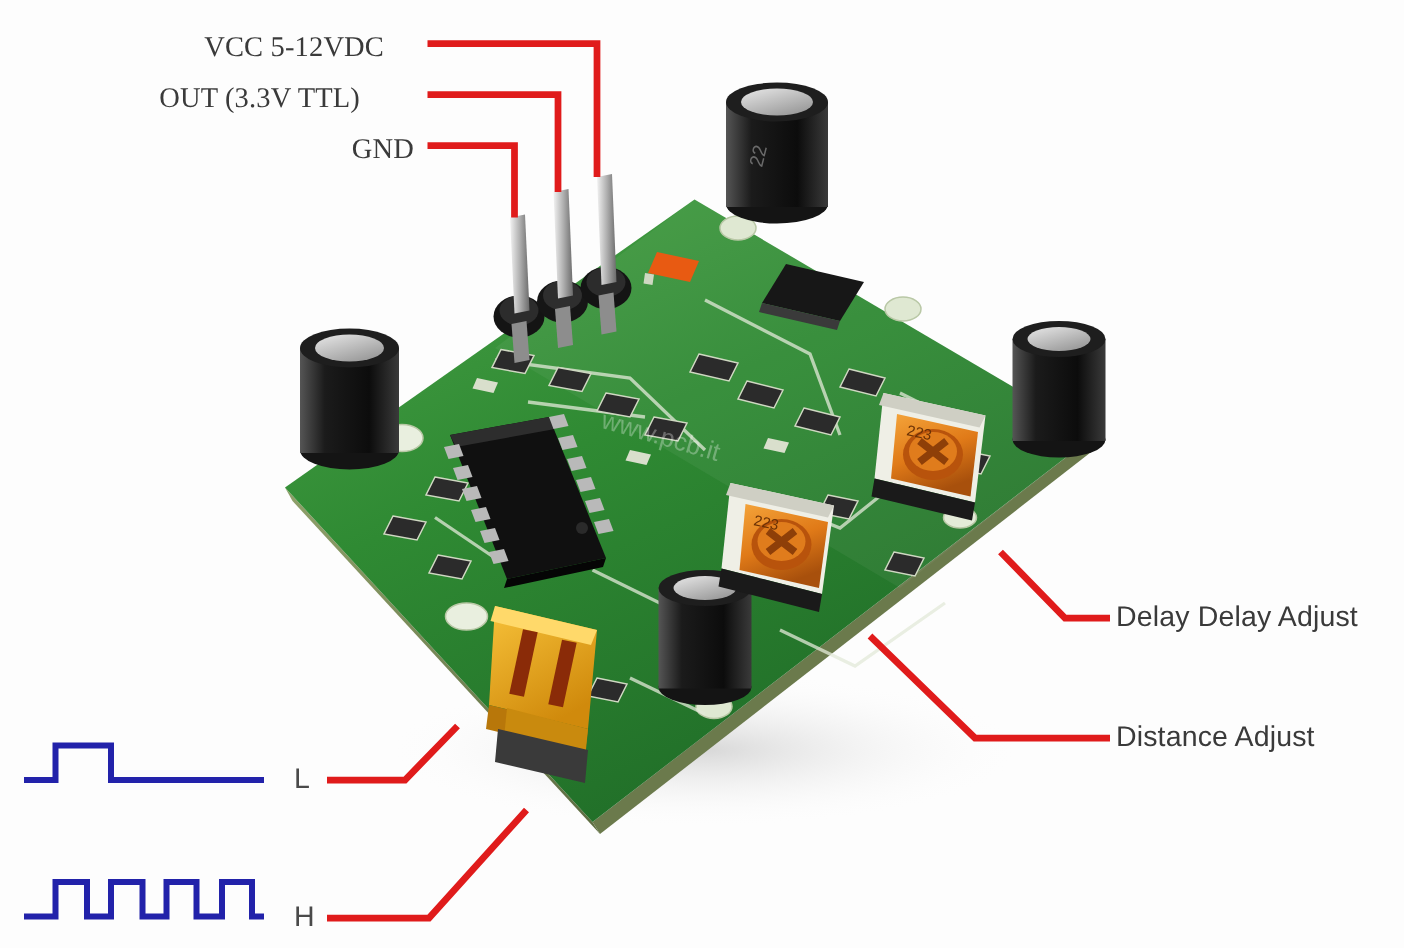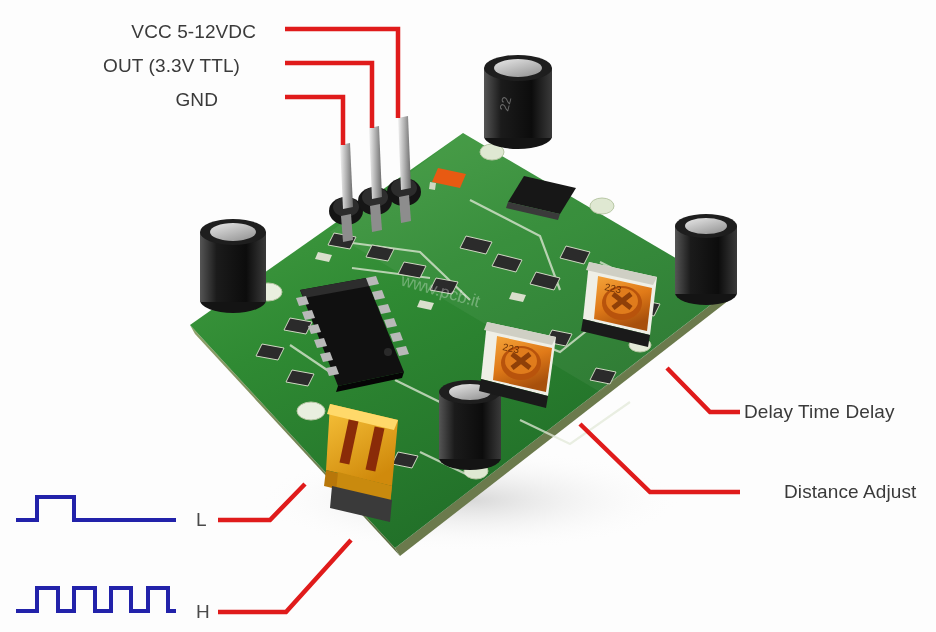--- a/index.html
+++ b/index.html
@@ -2,21 +2,21 @@
 <html><head>
 <meta charset="utf-8">
 <style>
   html,body{margin:0;padding:0;background:#fff;}
   body{width:936px;height:632px;overflow:hidden;
        font-family:"Liberation Sans","DejaVu Sans",sans-serif;}
   #stage{position:relative;width:936px;height:632px;background:#fdfdfd;}
   #stage svg{position:absolute;left:0;top:0;}
   .lbl{position:absolute;color:#3a3a3a;font-size:19px;line-height:19px;
        white-space:nowrap;letter-spacing:.1px;}
-  .lbl.r{text-align:right;}
+  .lbl.r{text-align:right;font-family:Liberation Serif, serif;}
   .lh{position:absolute;color:#4a4a4a;font-size:19px;line-height:19px;
       font-weight:500;}
 </style>
 </head>
 <body>
 
 <div id="stage">
 
   <svg width="936" height="632" viewBox="0 0 936 632">
     <defs>
@@ -236,21 +236,21 @@
     </g>
 
     <g stroke="#2222aa" stroke-width="4" fill="none" stroke-linecap="butt" stroke-linejoin="miter">
       <polyline points="16,520 37,520 37,497 74,497 74,520 176,520"></polyline>
       <polyline points="16,611 37,611 37,588 58,588 58,611 74,611 74,588 95,588 95,611 111,611 111,588 131,588 131,611 148,611 148,588 168,588 168,611 176,611"></polyline>
     </g>
   </svg>
 
   <div class="lbl r" style="right:680px;top:22px;">VCC 5-12VDC</div>
   <div class="lbl r" style="right:696px;top:56px;">OUT (3.3V TTL)</div>
-  <div class="lbl r" style="right:718px;top:90px;">GND</div>
-
-  <div class="lbl" style="left:744px;top:402px;">Delay Time Delay</div>
-  <div class="lbl" style="left:784px;top:482px;text-align:center;">Distance Adjust</div>
+  <div class="lbl r" style="right:660px;top:90px;">GND</div>
+
+  <div class="lbl" style="left:744px;top:402px;">Delay Delay Adjust</div>
+  <div class="lbl" style="left:744px;top:482px;text-align:center;">Distance Adjust</div>
 
   <div class="lh" style="left:196px;top:510px;">L</div>
   <div class="lh" style="left:196px;top:602px;">H</div>
 
 </div>
 
 </body></html>

